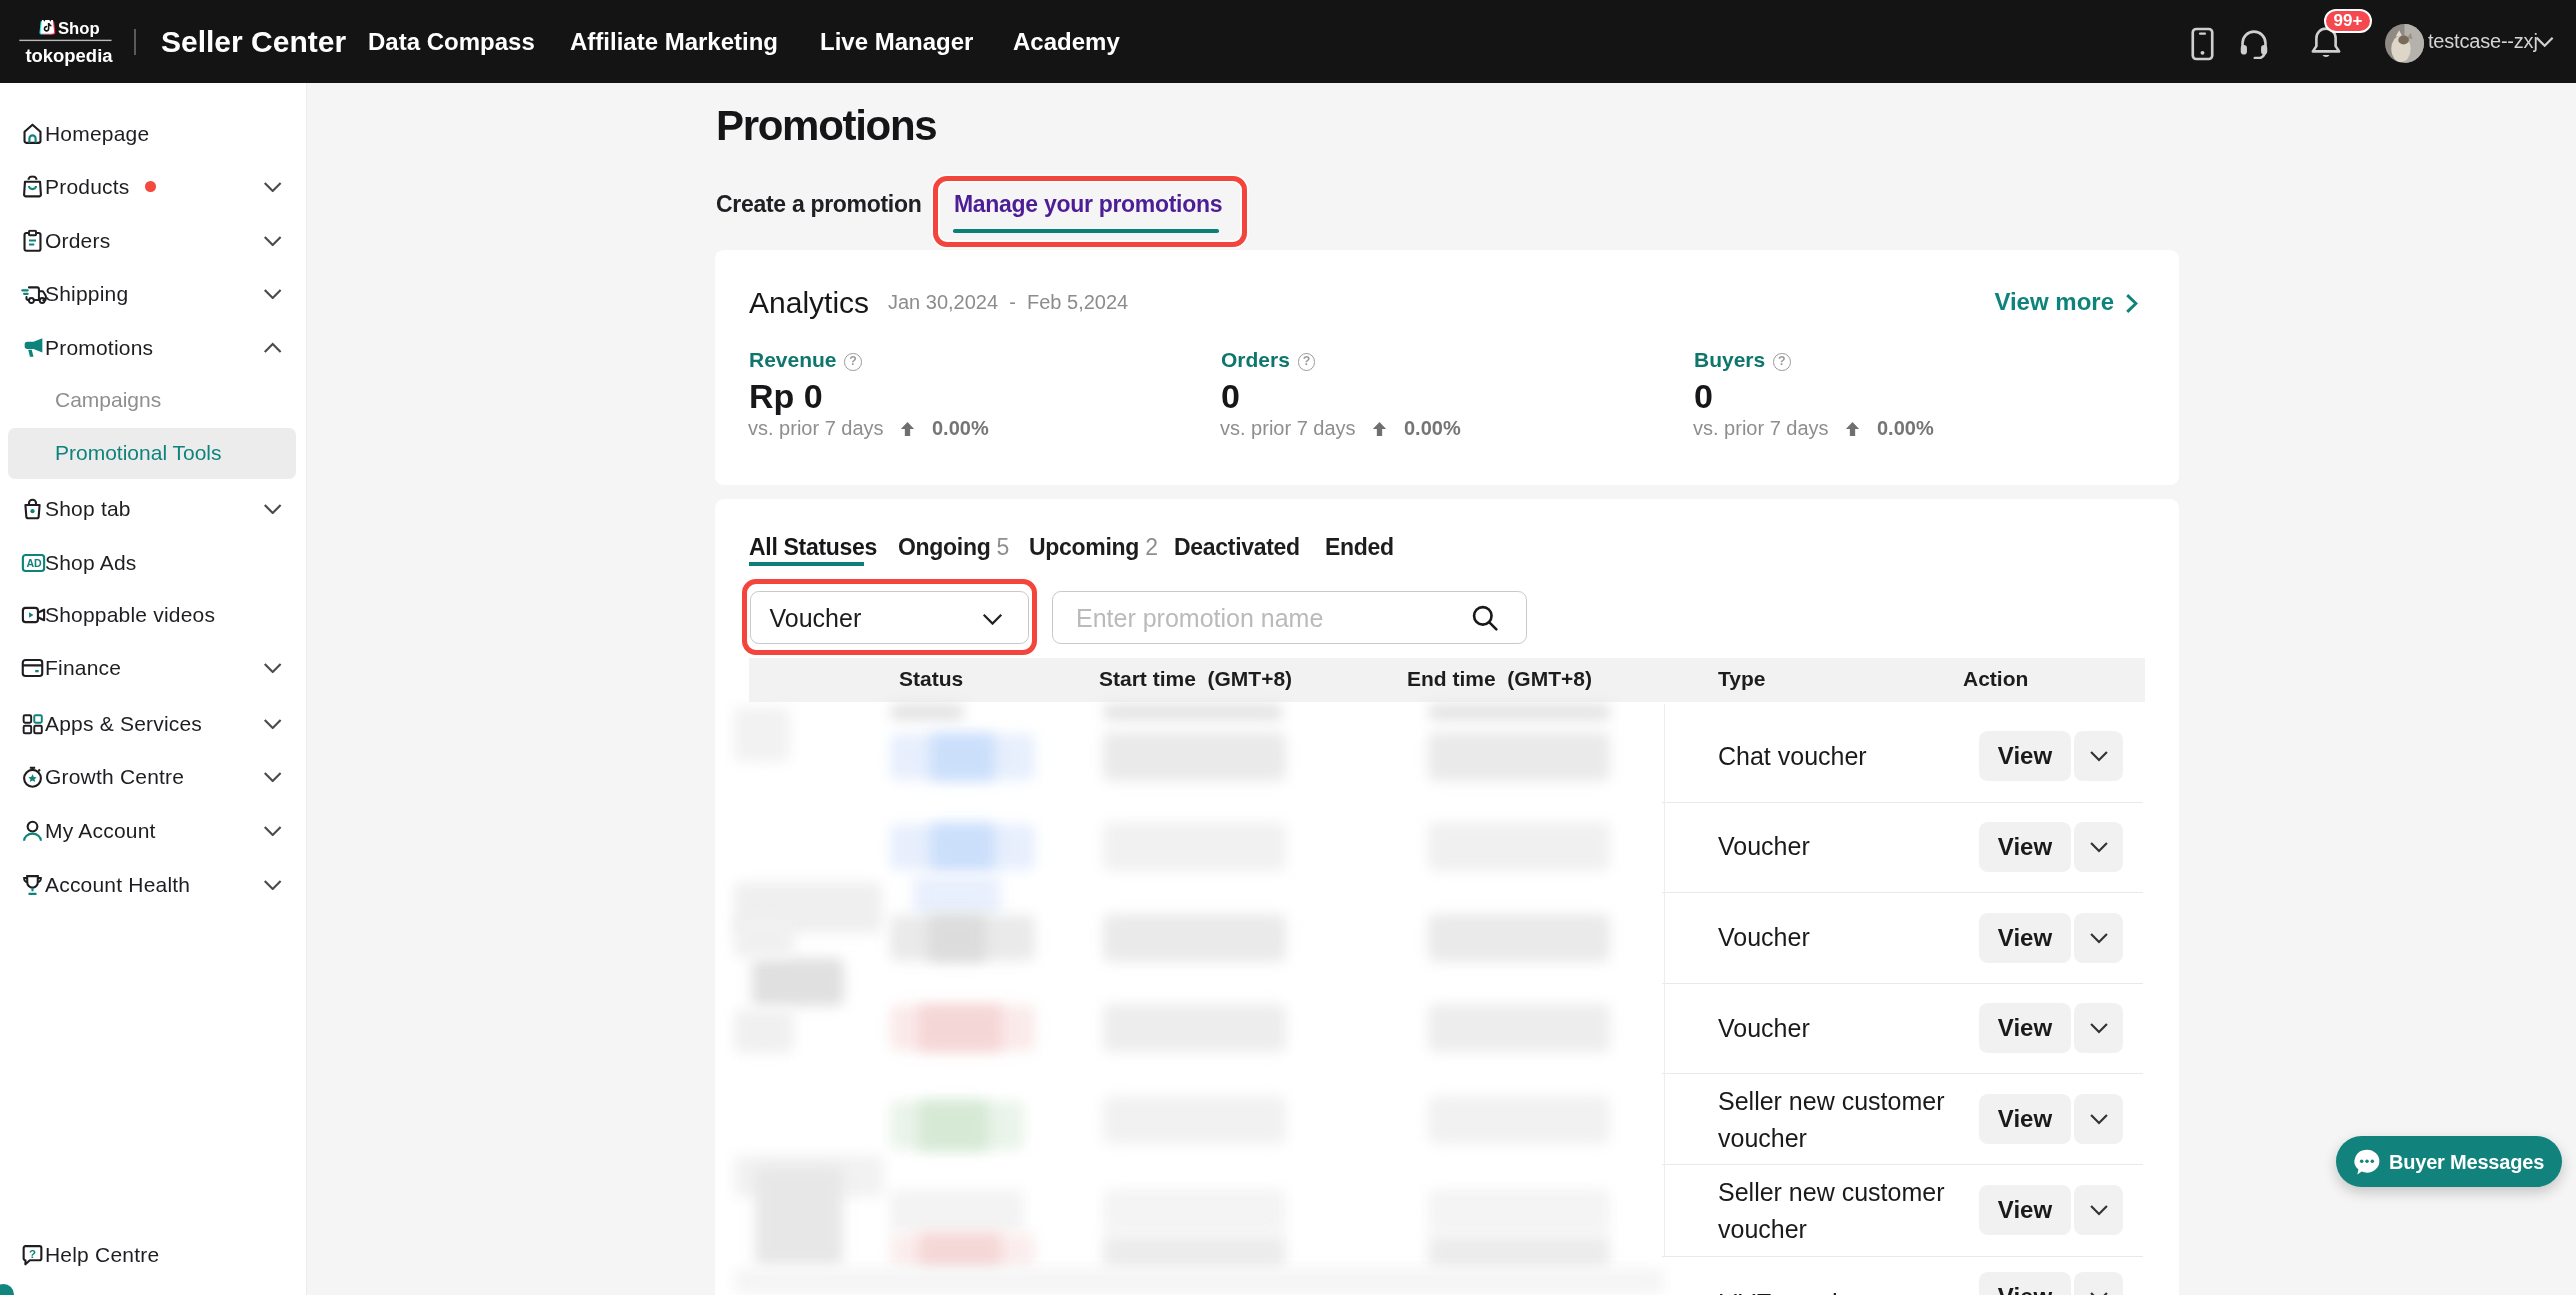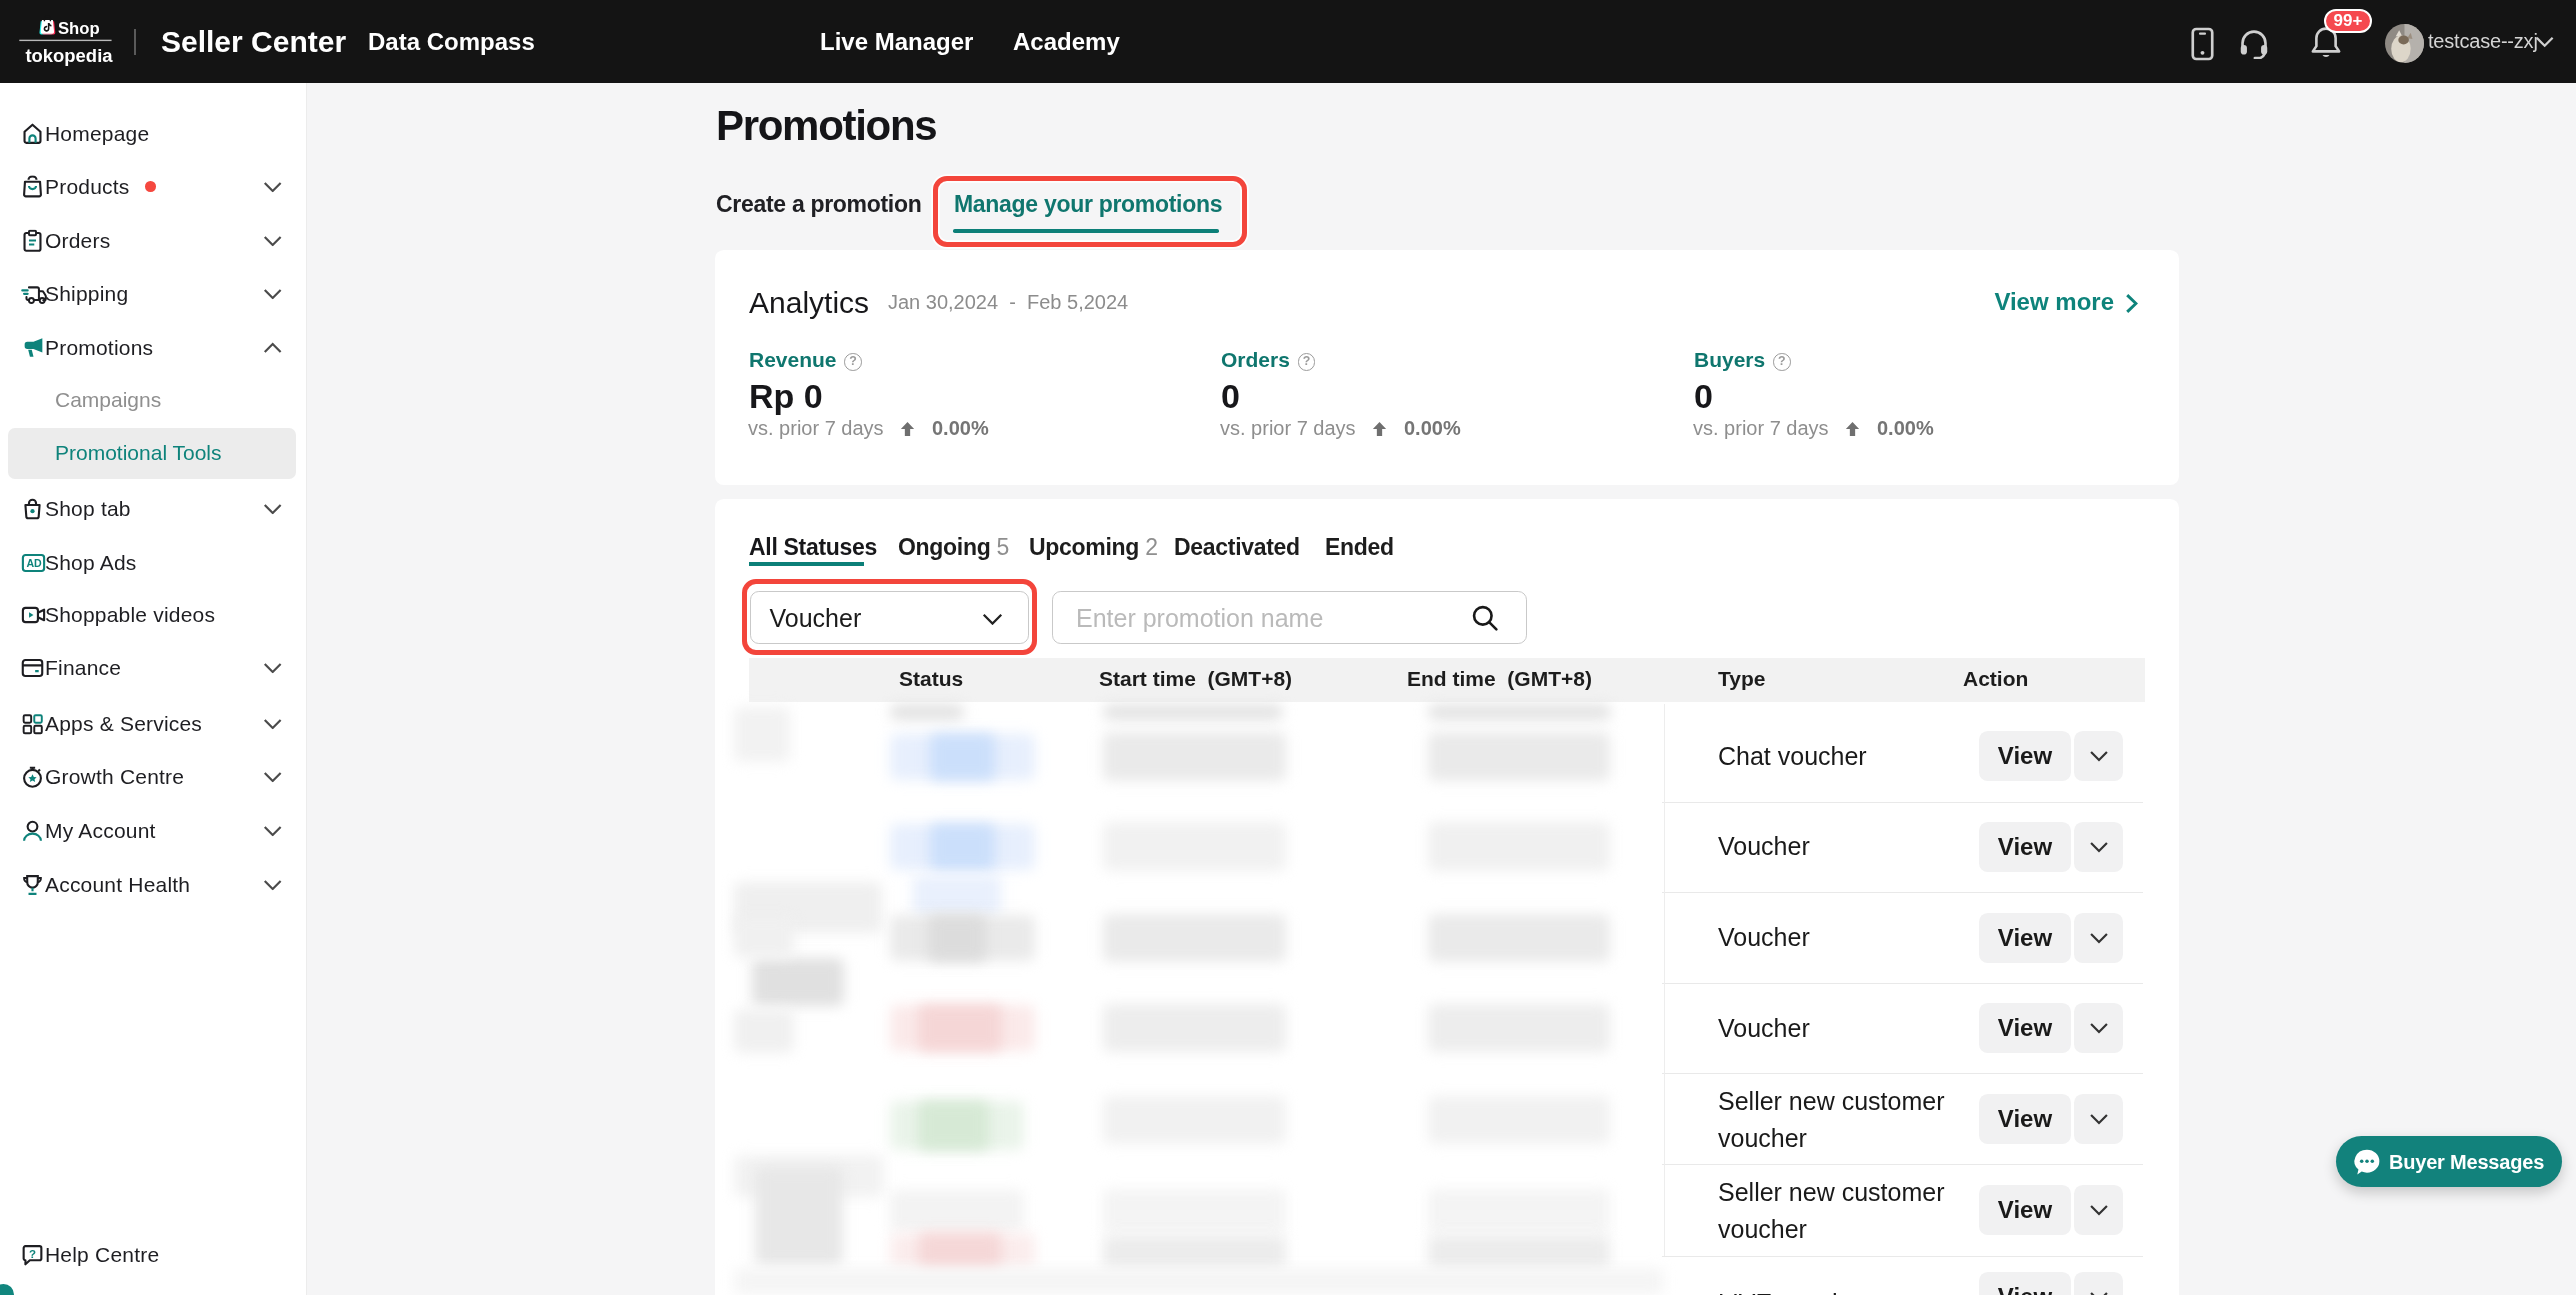--- a/index.html
+++ b/index.html
@@ -48,20 +48,21 @@
         <path d="M10.4 9.7 c.3 1.7 1.7 2.8 3.2 2.9" fill="none" stroke="#141414" stroke-width="1.8"></path>
       </g>
       <text x="44" y="25" fill="#fff" font-size="19" font-weight="600">Shop</text>
       <rect x="0" y="31.5" width="105" height="1.6" fill="#b9b9b9"></rect>
       <text x="7" y="57" fill="#fff" font-size="21" font-weight="600">tokopedia</text>
     </svg>
   </div>
   <div style="position:absolute;left:134px;top:29px;width:1.8px;height:25.6px;background:#5a5a5a;"></div>
   <div id="seller">Seller Center</div>
   <div class="navtxt" style="left:368px;">Data Compass</div>
+  <div class="navtxt" style="left:570px;">Affiliate Marketing</div>
   <div class="navtxt" style="left:820px;">Live Manager</div>
   <div class="navtxt" style="left:1013px;">Academy</div>
 
   <svg class="hicon" style="left:2191px;top:26.5px;" width="23" height="34" viewBox="0 0 26 38">
     <rect x="2" y="2" width="22" height="34" rx="4" fill="none" stroke="#cfcfcf" stroke-width="3"></rect>
     <circle cx="13" cy="29" r="2.2" fill="#cfcfcf"></circle>
     <rect x="9" y="6" width="8" height="2.5" rx="1.2" fill="#cfcfcf"></rect>
   </svg>
   <svg class="hicon" style="left:2239px;top:29px;" width="30" height="30" viewBox="0 0 34 34">
     <path d="M4 20 v-4 a13 13 0 0 1 26 0 v4" fill="none" stroke="#cfcfcf" stroke-width="3"></path>
@@ -240,21 +241,21 @@
         <path d="M3 5 a2 2 0 0 1 2 -2 h16 a2 2 0 0 1 2 2 v12 a2 2 0 0 1 -2 2 H10 l-5 4.5 V19 H5 a2 2 0 0 1 -2 -2 Z" fill="none" stroke="#1e1e22" stroke-width="2.4" stroke-linejoin="round"></path>
         <text x="9" y="16" font-size="13" font-weight="700" fill="#0e837b" font-family="Liberation Sans">?</text>
       </svg>
     <div class="txt">Help Centre</div>
   </div>
 </div>
 
 <div id="main" style="position:absolute;left:308px;top:83px;width:2268px;height:1212px;background:#f5f5f6;">
   <div style="position:absolute;left:408px;top:19.4px;font-size:42px;font-weight:700;color:#151518;letter-spacing:-1.3px;">Promotions</div>
   <div style="position:absolute;left:408px;top:108px;font-size:23px;font-weight:700;color:#202024;letter-spacing:-0.3px;text-align:center;">Create a promotion</div>
-  <div style="position:absolute;left:646px;top:108px;font-size:23px;font-weight:700;color:#0f766e;letter-spacing:-0.3px;">Manage your promotions</div>
+  <div style="position:absolute;left:646px;top:108px;font-size:23px;font-weight:700;color:#4c1d95;letter-spacing:-0.3px;">Manage your promotions</div>
   <div style="position:absolute;left:645px;top:146px;width:266px;height:4.4px;background:#0c7f78;border-radius:1.8px;"></div>
   <div class="redbox" style="left:625px;top:93px;width:314px;height:71px;"></div>
 
   <div class="card" style="left:407px;top:167px;width:1464px;height:235px;">
     <div style="position:absolute;left:34px;top:36px;font-size:30px;font-weight:400;color:#17171a;">Analytics</div>
     <div style="position:absolute;left:173px;top:41px;font-size:20px;color:#8c8c8c;">Jan 30,2024&nbsp; - &nbsp;Feb 5,2024</div>
     <div style="position:absolute;right:65px;top:38px;font-size:24px;font-weight:700;" class="teal">View more</div>
     <svg style="position:absolute;right:41px;top:43px;" width="13.2" height="21" viewBox="0 0 15 24">
         <path d="M2.5 2.5 l10 9.5 -10 9.5" fill="none" stroke="#0e837b" stroke-width="3.4"></path>
       </svg>

